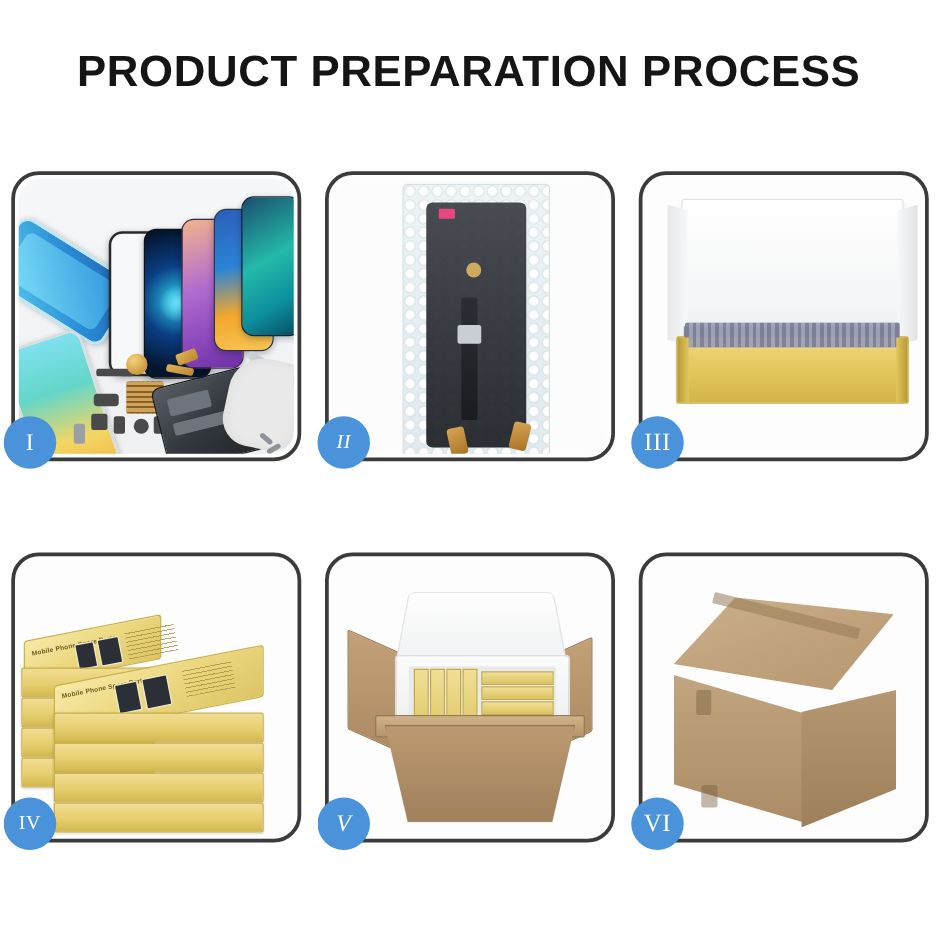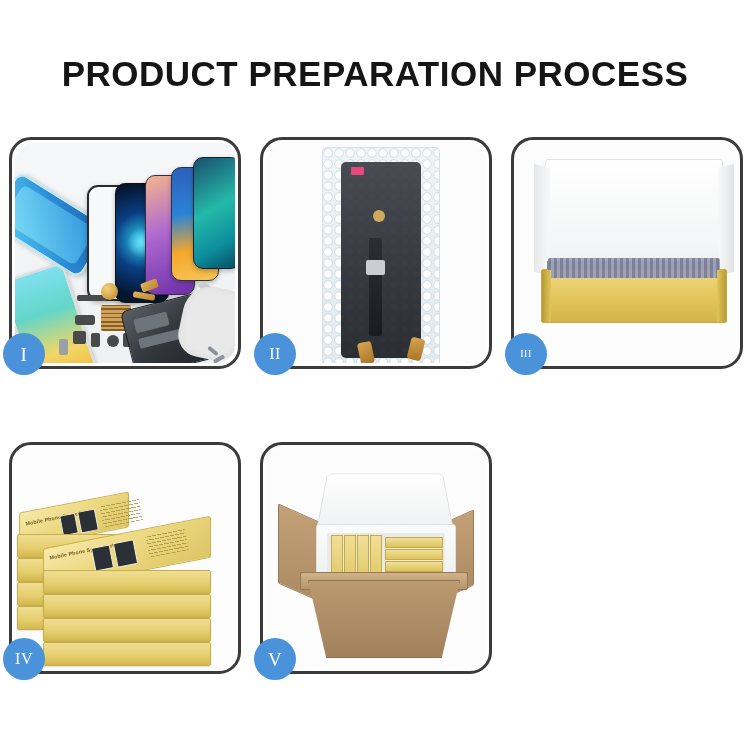--- a/index.html
+++ b/index.html
@@ -3,43 +3,43 @@
 <meta charset="utf-8">
 <style>
   html,body{margin:0;padding:0;background:#ffffff;}
   body{width:750px;height:750px;overflow:hidden;
        font-family:"Liberation Sans","DejaVu Sans",sans-serif;color:#111;}
   .page{position:relative;width:750px;height:750px;background:#fff;}
 
   
   .header{position:absolute;left:0;top:0;width:750px;text-align:center;}
   .title{font-size:35px;line-height:1;font-weight:700;letter-spacing:0.5px;
-         color:#151515;margin:0;padding-top:56px;white-space:nowrap;
+         color:#151515;margin:0;padding-top:40px;white-space:nowrap;
          font-family:"Liberation Sans","DejaVu Sans",sans-serif;}
   .subtitle{font-size:15.5px;line-height:1;color:#1b1b1b;margin:0;padding-top:17px;
             white-space:nowrap;}
 
   
   .grid{position:absolute;left:9px;top:137px;width:734px;height:545px;}
   .panel{position:absolute;width:232px;height:232px;background:#fefefe;
          border:3px solid #3b3b3b;border-radius:22px;box-sizing:border-box;}
-  .c0{left:0px;}  .c1{left:251px;} .c2{left:502px;}
+  .c0{left:0px;}  .c1{left:251px;font-style:italic;} .c2{left:502px;}
   .r0{top:0px;}   .r1{top:305px;}
 
   .scene{position:absolute;inset:3px;border-radius:18px;overflow:hidden;
          background:#fdfdfd;}
 
   
   .badge{position:absolute;left:-9px;bottom:-9px;width:42px;height:42px;
          border-radius:50%;background:#4a92d9;color:#fff;z-index:12;
          display:flex;align-items:center;justify-content:center;
          font-family:"Liberation Serif","DejaVu Serif",serif;
          font-size:19px;letter-spacing:0.5px;line-height:1;}
   .badge.wide{font-size:16px;}
-  .badge.xwide{font-size:10px;}
+  .badge.xwide{font-size:20px;}
 
   
   .p1{background:linear-gradient(180deg,#f6f7f8 0%,#f2f3f4 60%,#eef0f1 100%);}
   .ph{position:absolute;border-radius:9px;box-shadow:0 2px 5px rgba(0,0,0,.25);}
   .ph-a{left:4px;top:28px;width:56px;height:104px;
         background:linear-gradient(135deg,#5fd3f2,#2a8fd8 55%,#1e5fa8);
         transform:rotate(-58deg);border:2px solid #bfe8f7;border-radius:10px;}
   .ph-a:after{content:"";position:absolute;left:7px;top:9px;right:7px;bottom:9px;
         border-radius:6px;background:linear-gradient(135deg,#7fe0f8,#2f96dd);}
   .ph-b{left:72px;top:42px;width:52px;height:112px;background:#f7f8fa;
@@ -302,15 +302,26 @@
             <div class="gb" style="left:58px;top:28px;width:56px;height:9px;"></div>
             <div class="gb" style="left:58px;top:40px;width:56px;height:9px;"></div>
           </div>
         </div>
         <div class="cartonRim"></div>
         <div class="cartonF"></div>
       </div>
       <div class="badge">V</div>
     </div>
 
+    <div class="panel c2 r1">
+      <div class="scene p6">
+        <div class="boxTop"></div>
+        <div class="boxFront"></div>
+        <div class="boxSide"></div>
+        <div class="tape6" style="left:52px;top:40px;width:120px;height:9px;transform:rotate(14deg);"></div>
+        <div class="seam" style="left:40px;top:104px;width:12px;height:20px;border-radius:2px;"></div>
+        <div class="seam" style="left:44px;top:180px;width:13px;height:18px;border-radius:2px;"></div>
+      </div>
+      <div class="badge xwide">VI</div>
+    </div>
 
   </div>
 </div>
 
 </body></html>

